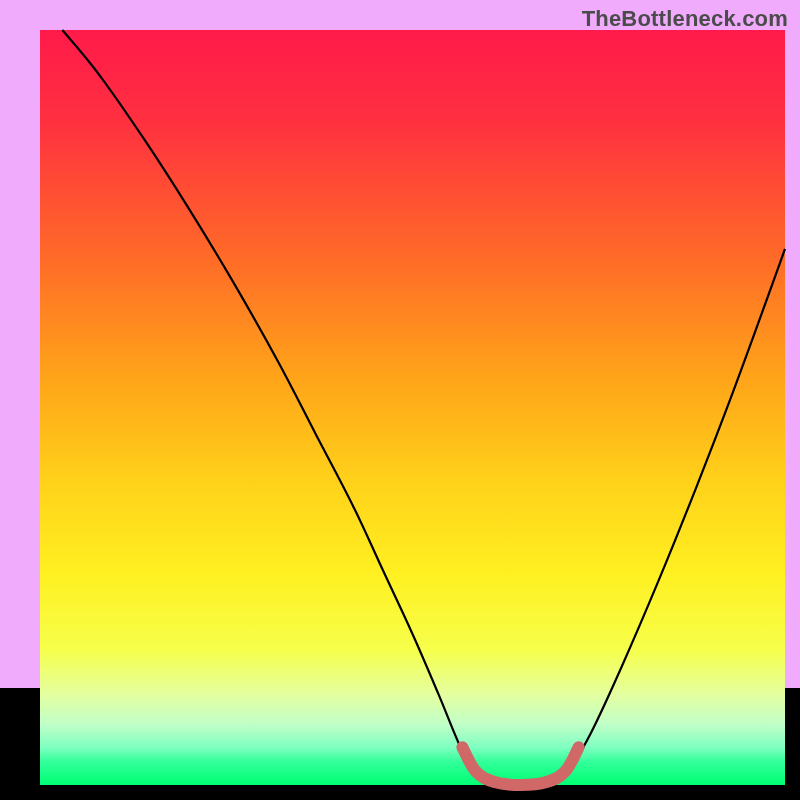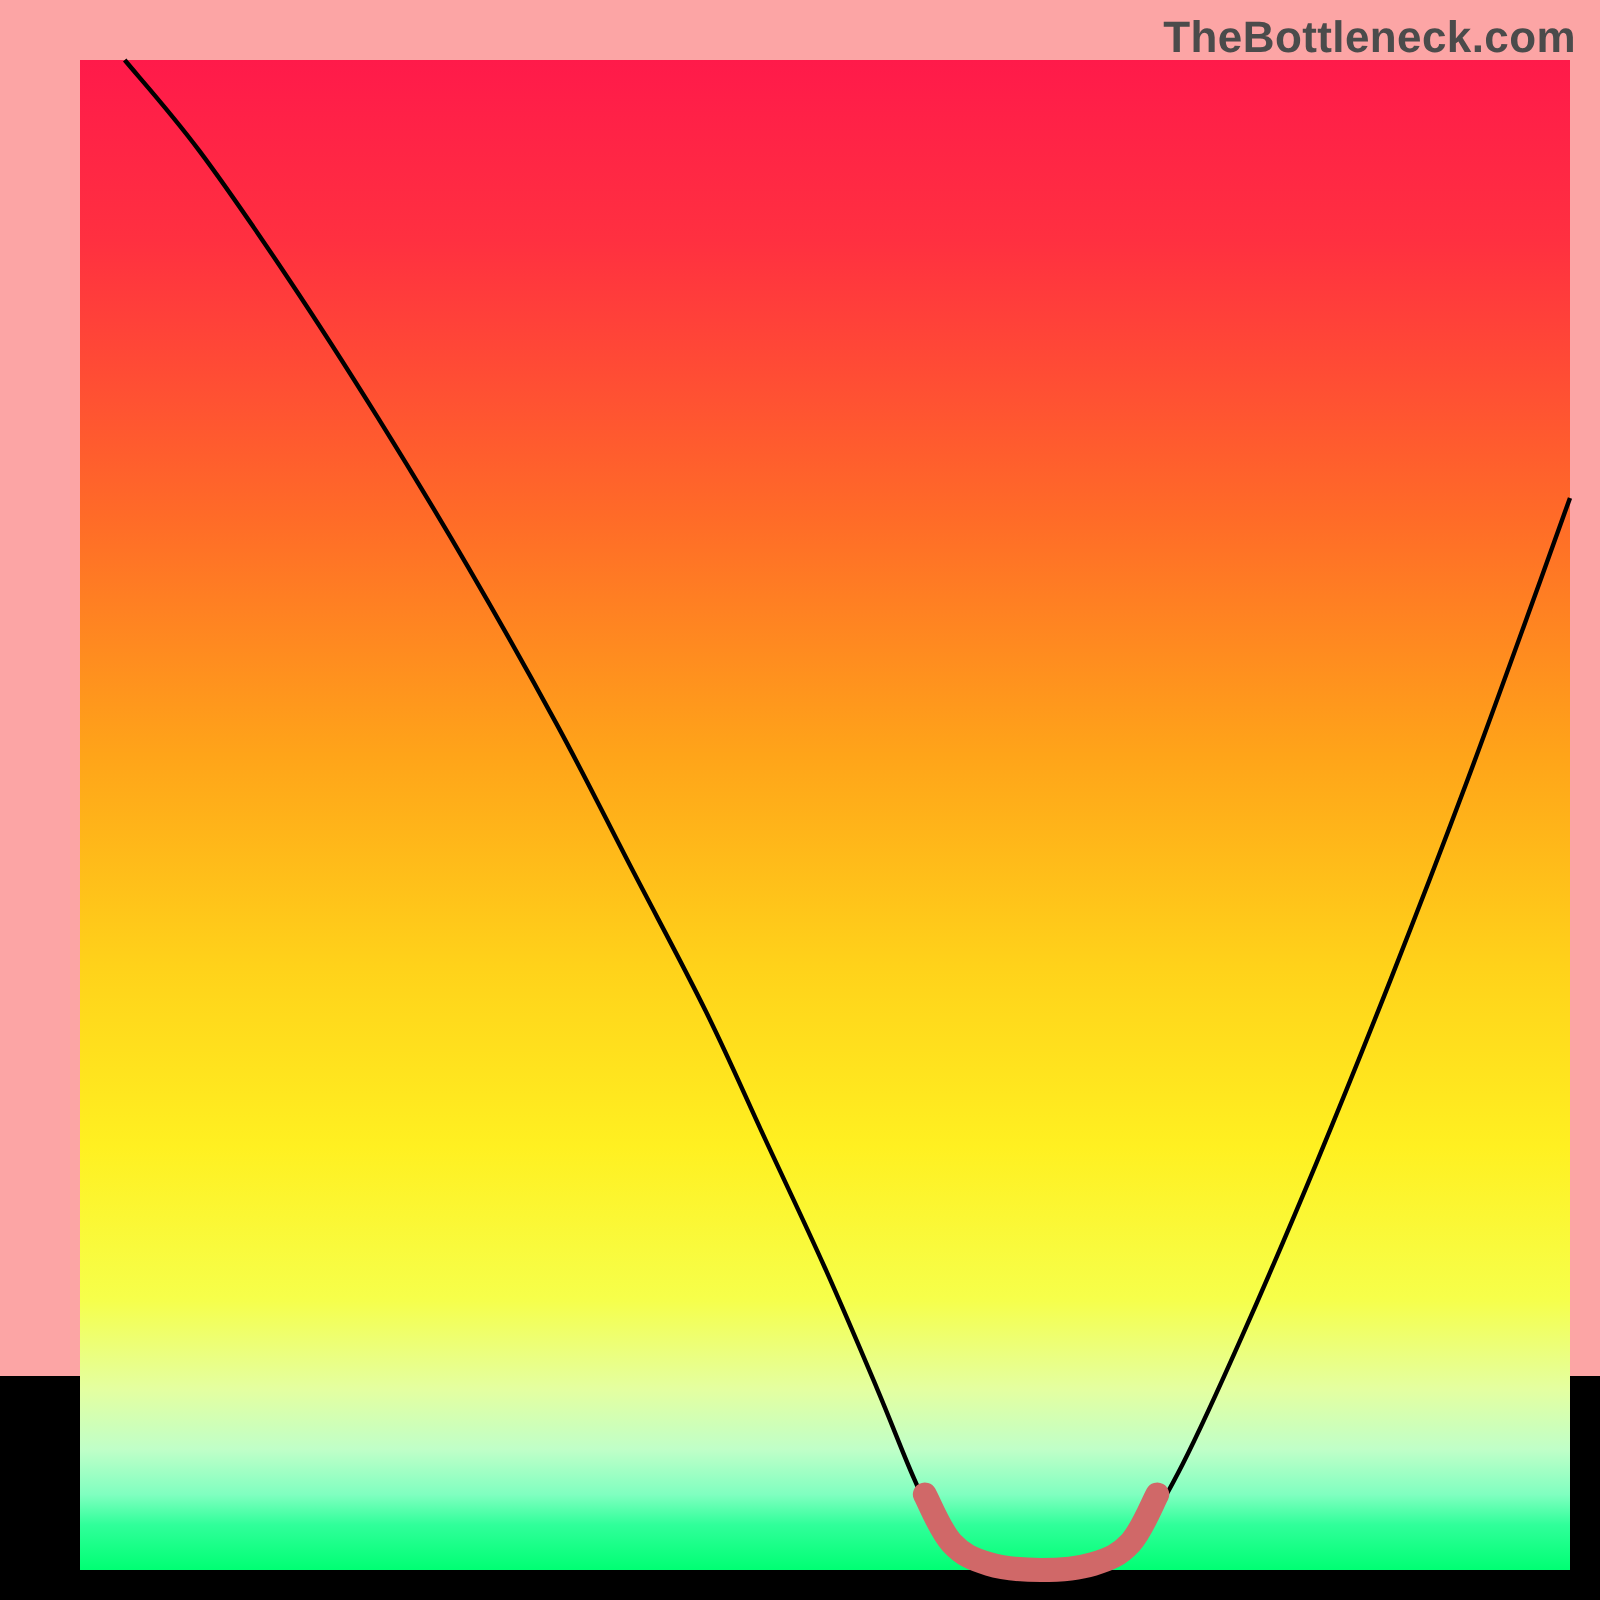--- a/index.html
+++ b/index.html
@@ -7,21 +7,21 @@
     padding: 0;
     width: 800px;
     height: 800px;
     background: #000;
     font-family: Arial, Helvetica, sans-serif;
   }
   .frame {
     position: relative;
     width: 800px;
     height: 688px;
-    background: #fca5a5;
+    background: #f0abfc;
   }
   .watermark {
     position: absolute;
     top: 6px;
     right: 12px;
     color: #4b4b4b;
     font-size: 22px;
     font-weight: 600;
     letter-spacing: 0.2px;
   }

